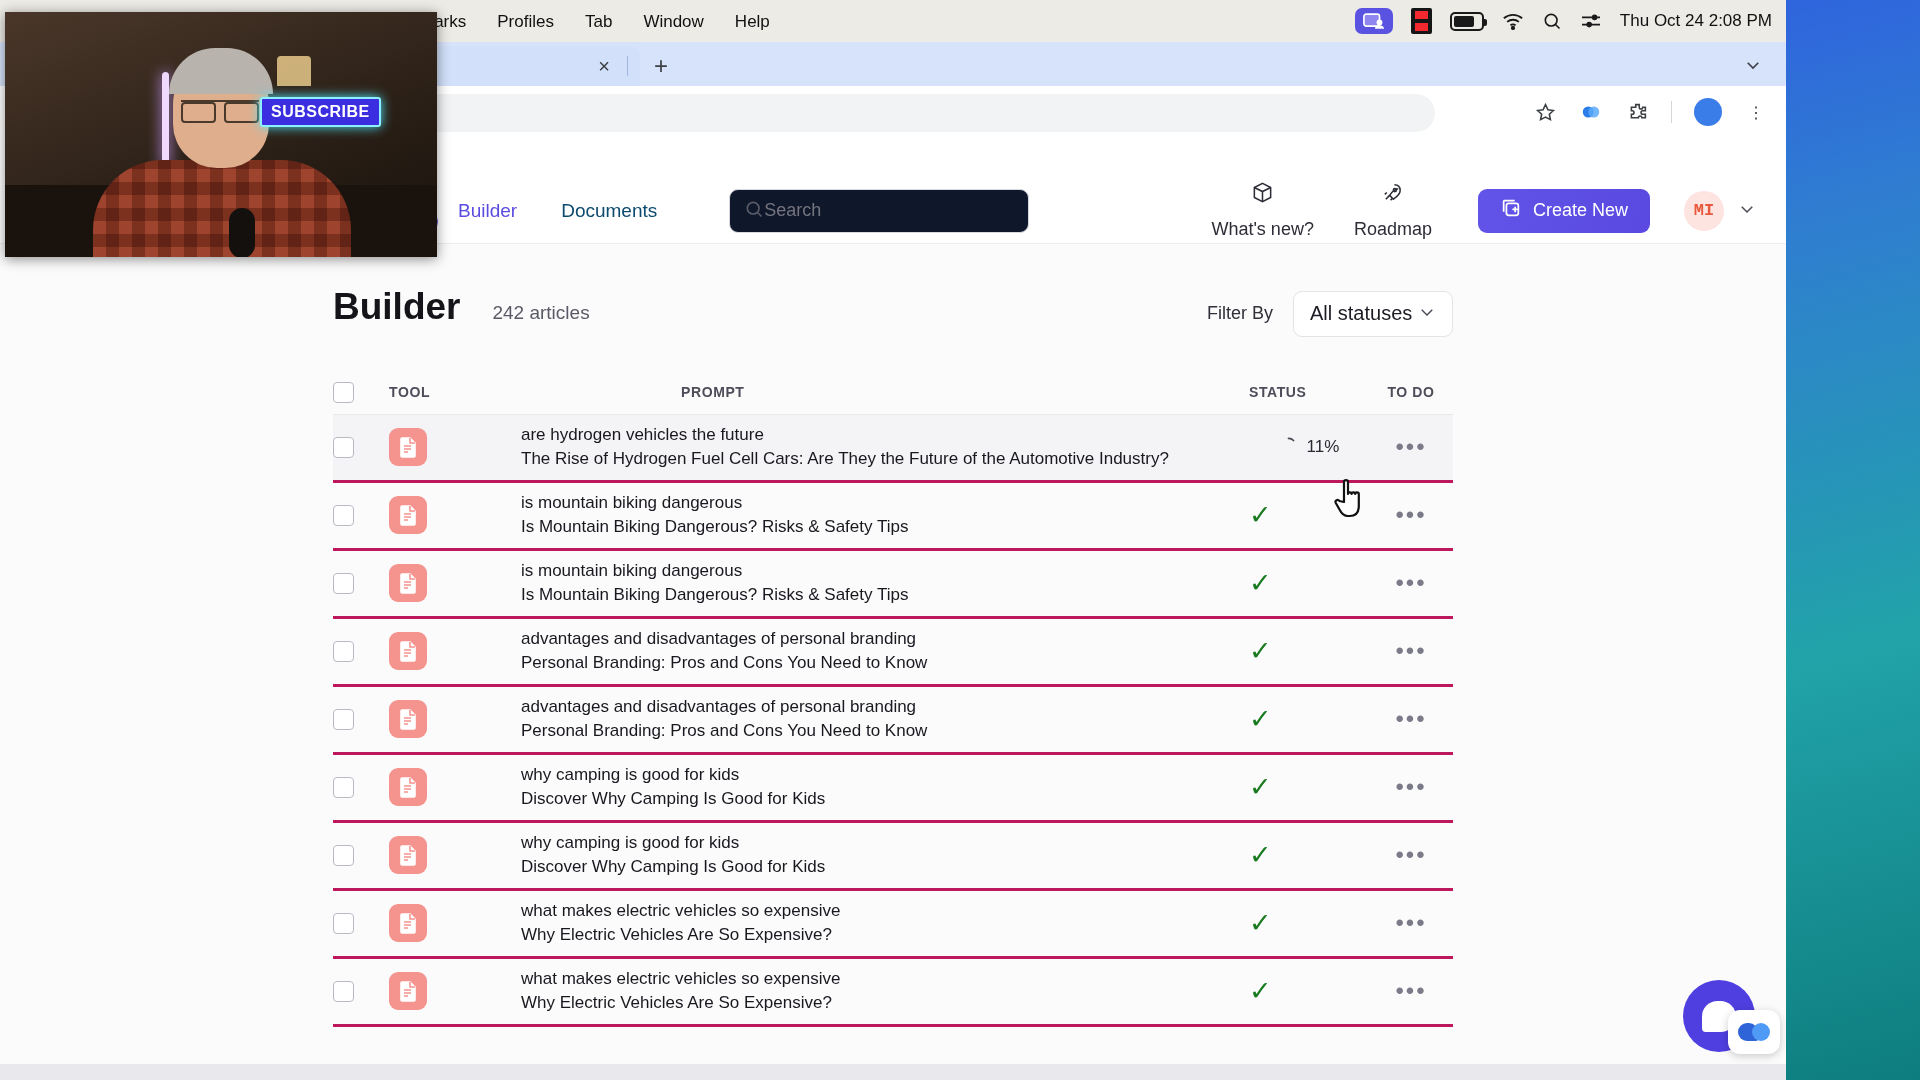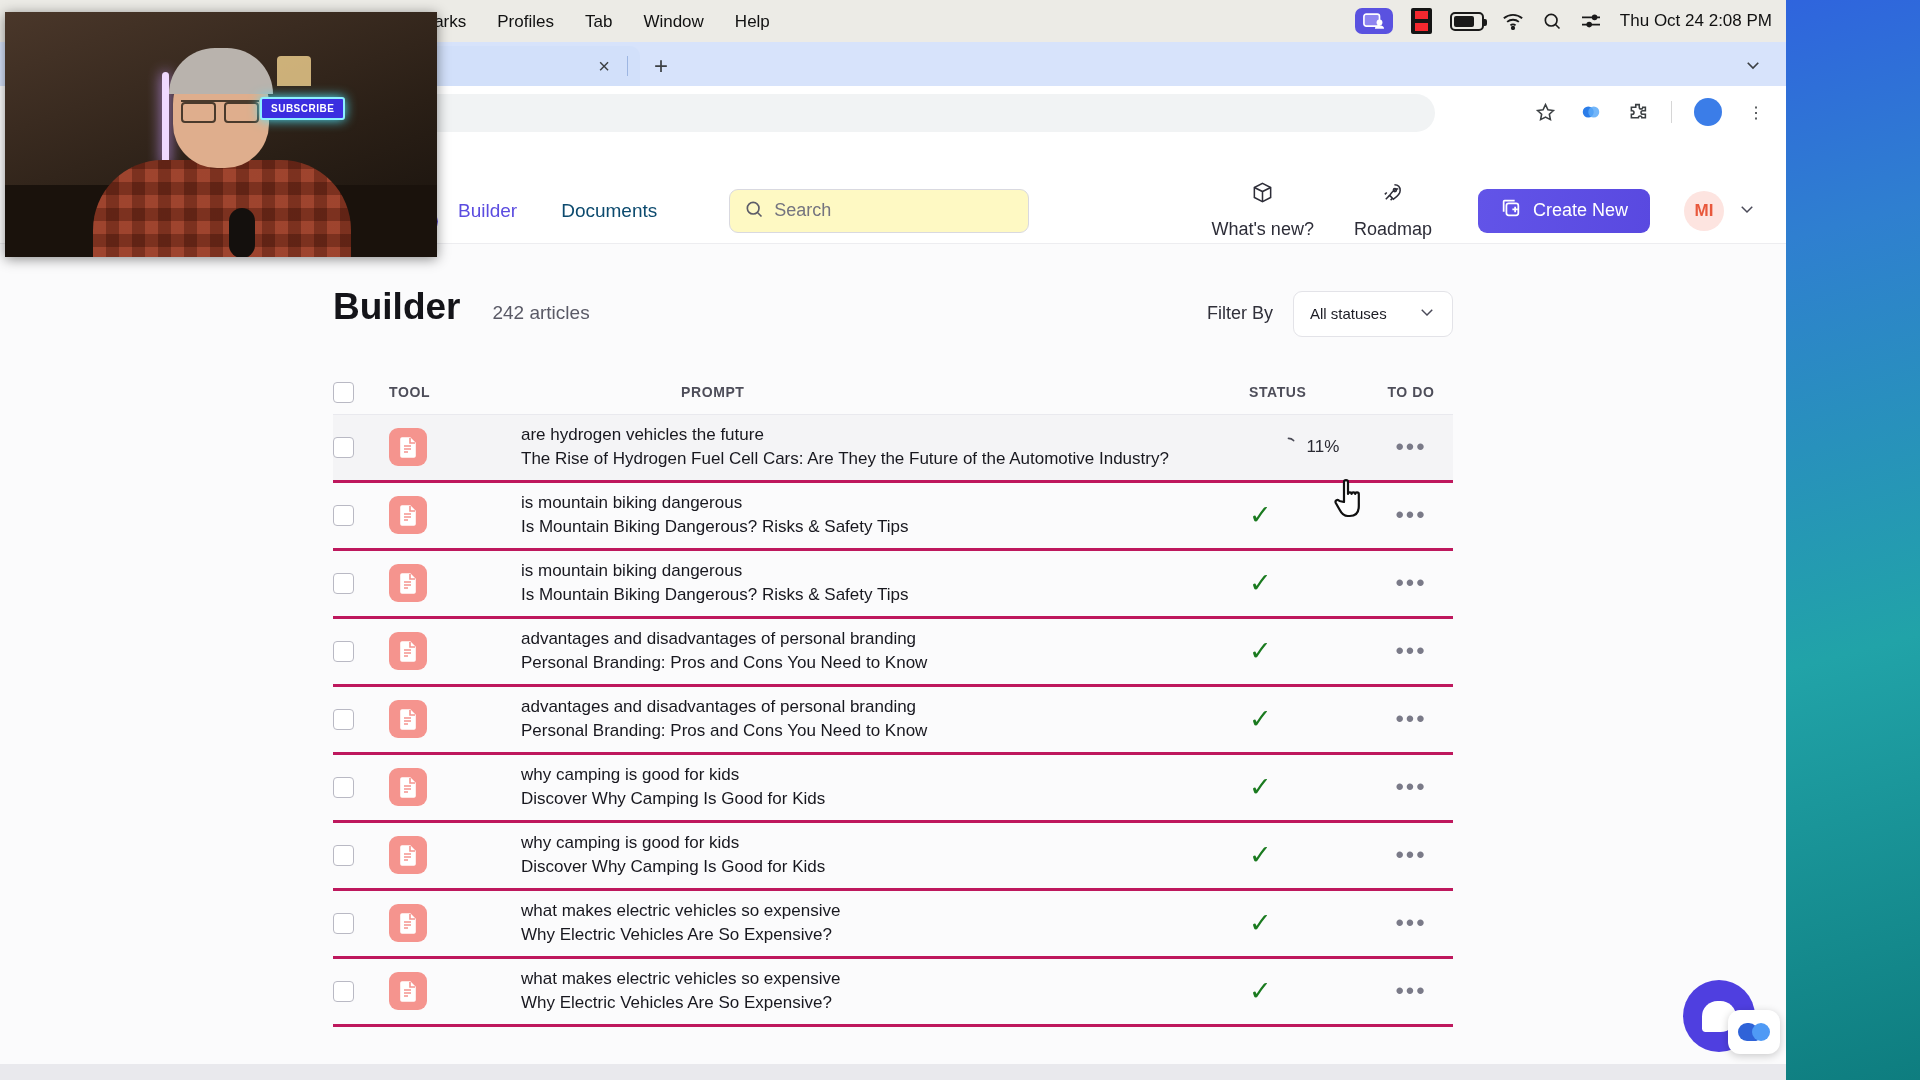--- a/index.html
+++ b/index.html
@@ -110,57 +110,57 @@
   .badge-one {
     position: absolute; left: 17px; bottom: -1px;
     width: 21px; height: 21px; border-radius: 50%; background: #5b4ce0;
     color: #fff; font-size: 12px; font-weight: bold;
     display: flex; align-items: center; justify-content: center;
   }
   .nav-link { font-size: 19px; color: #0c4a6e; margin-right: 44px; white-space: nowrap; }
   .nav-link.active { color: #5b4ce0; }
   .searchbox {
     width: 300px; height: 44px; border: 1px solid #d9d9e0; border-radius: 9px;
-    display: flex; align-items: center; gap: 10px; padding: 0 14px; margin-left: 28px;
-    background: #fef9c3;
+    display: flex; align-items: center; gap: 0; padding: 0 14px; margin-left: 28px;
+    background: #0f172a;
   }
   .search-ph { font-size: 18px; color: #74747f; }
   .appbar-right { margin-left: auto; display: flex; align-items: center; gap: 0; }
   .app-action { display: flex; align-items: center; gap: 11px; margin-left: 40px; white-space: nowrap; flex-direction: column; }
   .app-action-label { font-size: 18px; color: #2d2d38; }
   .create-btn {
     margin-left: 46px; height: 44px; padding: 0 22px; border-radius: 9px;
     background: linear-gradient(100deg, #6254e8, #5949e0);
     display: flex; align-items: center; gap: 11px;
     color: #fff; font-size: 18px; white-space: nowrap;
   }
   .avatar {
     margin-left: 34px; width: 40px; height: 40px; border-radius: 50%;
     background: #fde4e0; color: #e8583c; font-size: 17px; font-weight: bold;
-    display: flex; align-items: center; justify-content: center;
+    display: flex; align-items: center; justify-content: center; font-family: Liberation Mono, monospace;
   }
   .avatar-chev { margin-left: 14px; color: #4a4a58; }
 
   
   .page {
     position: absolute; top: 244px; left: 0; width: 1786px; height: 836px;
     background: #fbfbfc;
   }
   .page-inner { position: relative; width: 1120px; margin: 0 auto; padding-top: 42px; }
   .page-head { display: flex; align-items: baseline; }
   .page-title { font-size: 37px; font-weight: bold; color: #141419; }
   .page-count { font-size: 19px; color: #5a5a66; margin-left: 32px; }
   .filter-wrap { margin-left: auto; display: flex; align-items: center; gap: 20px; }
   .filter-label { font-size: 18px; color: #30303a; }
   .filter-select {
     width: 160px; height: 46px; background: #fff; border: 1px solid #e3e3e8;
     border-radius: 9px; display: flex; align-items: center; justify-content: space-between;
     padding: 0 16px;
   }
-  .filter-value { font-size: 15px; color: #1c1c24; }
+  .filter-value { font-size: 20px; color: #1c1c24; }
 
   
   .table { margin-top: 34px; }
   .thead {
     display: flex; align-items: center; height: 44px;
     border-bottom: 1px solid #e9e9ee;
   }
   .th { font-size: 14px; letter-spacing: .6px; color: #4d4d59; font-weight: bold; }
   .col-check { width: 56px; display: flex; align-items: center; }
   .col-tool { width: 132px; }
@@ -209,21 +209,21 @@
   .wc-body {
     position: absolute; left: 88px; top: 148px; width: 258px; height: 100px;
     background: repeating-linear-gradient(90deg,#c9846c 0 13px,#9d5f49 13px 26px),
                 repeating-linear-gradient(0deg,#c9846c 0 13px,#9d5f49 13px 26px);
     background-blend-mode: multiply;
     border-radius: 70px 70px 0 0;
   }
   .wc-mic { position: absolute; left: 224px; top: 196px; width: 26px; height: 50px; background: #14100d; border-radius: 13px; }
   .wc-sub {
     position: absolute; left: 255px; top: 85px; padding: 4px 9px;
-    background: #3b2ee0; color: #fff; font-size: 10px; font-weight: bold;
+    background: #3b2ee0; color: #fff; font-size: 16px; font-weight: bold;
     letter-spacing: .5px; border: 2px solid #8ef0ff; border-radius: 3px;
     box-shadow: 0 0 12px #4de7ff;
   }
 
   
   .cursor { position: absolute; left: 1330px; top: 468px; z-index: 30; }
 
   
   .chat-bubble {
     position: absolute; left: 1683px; top: 980px; width: 72px; height: 72px;

